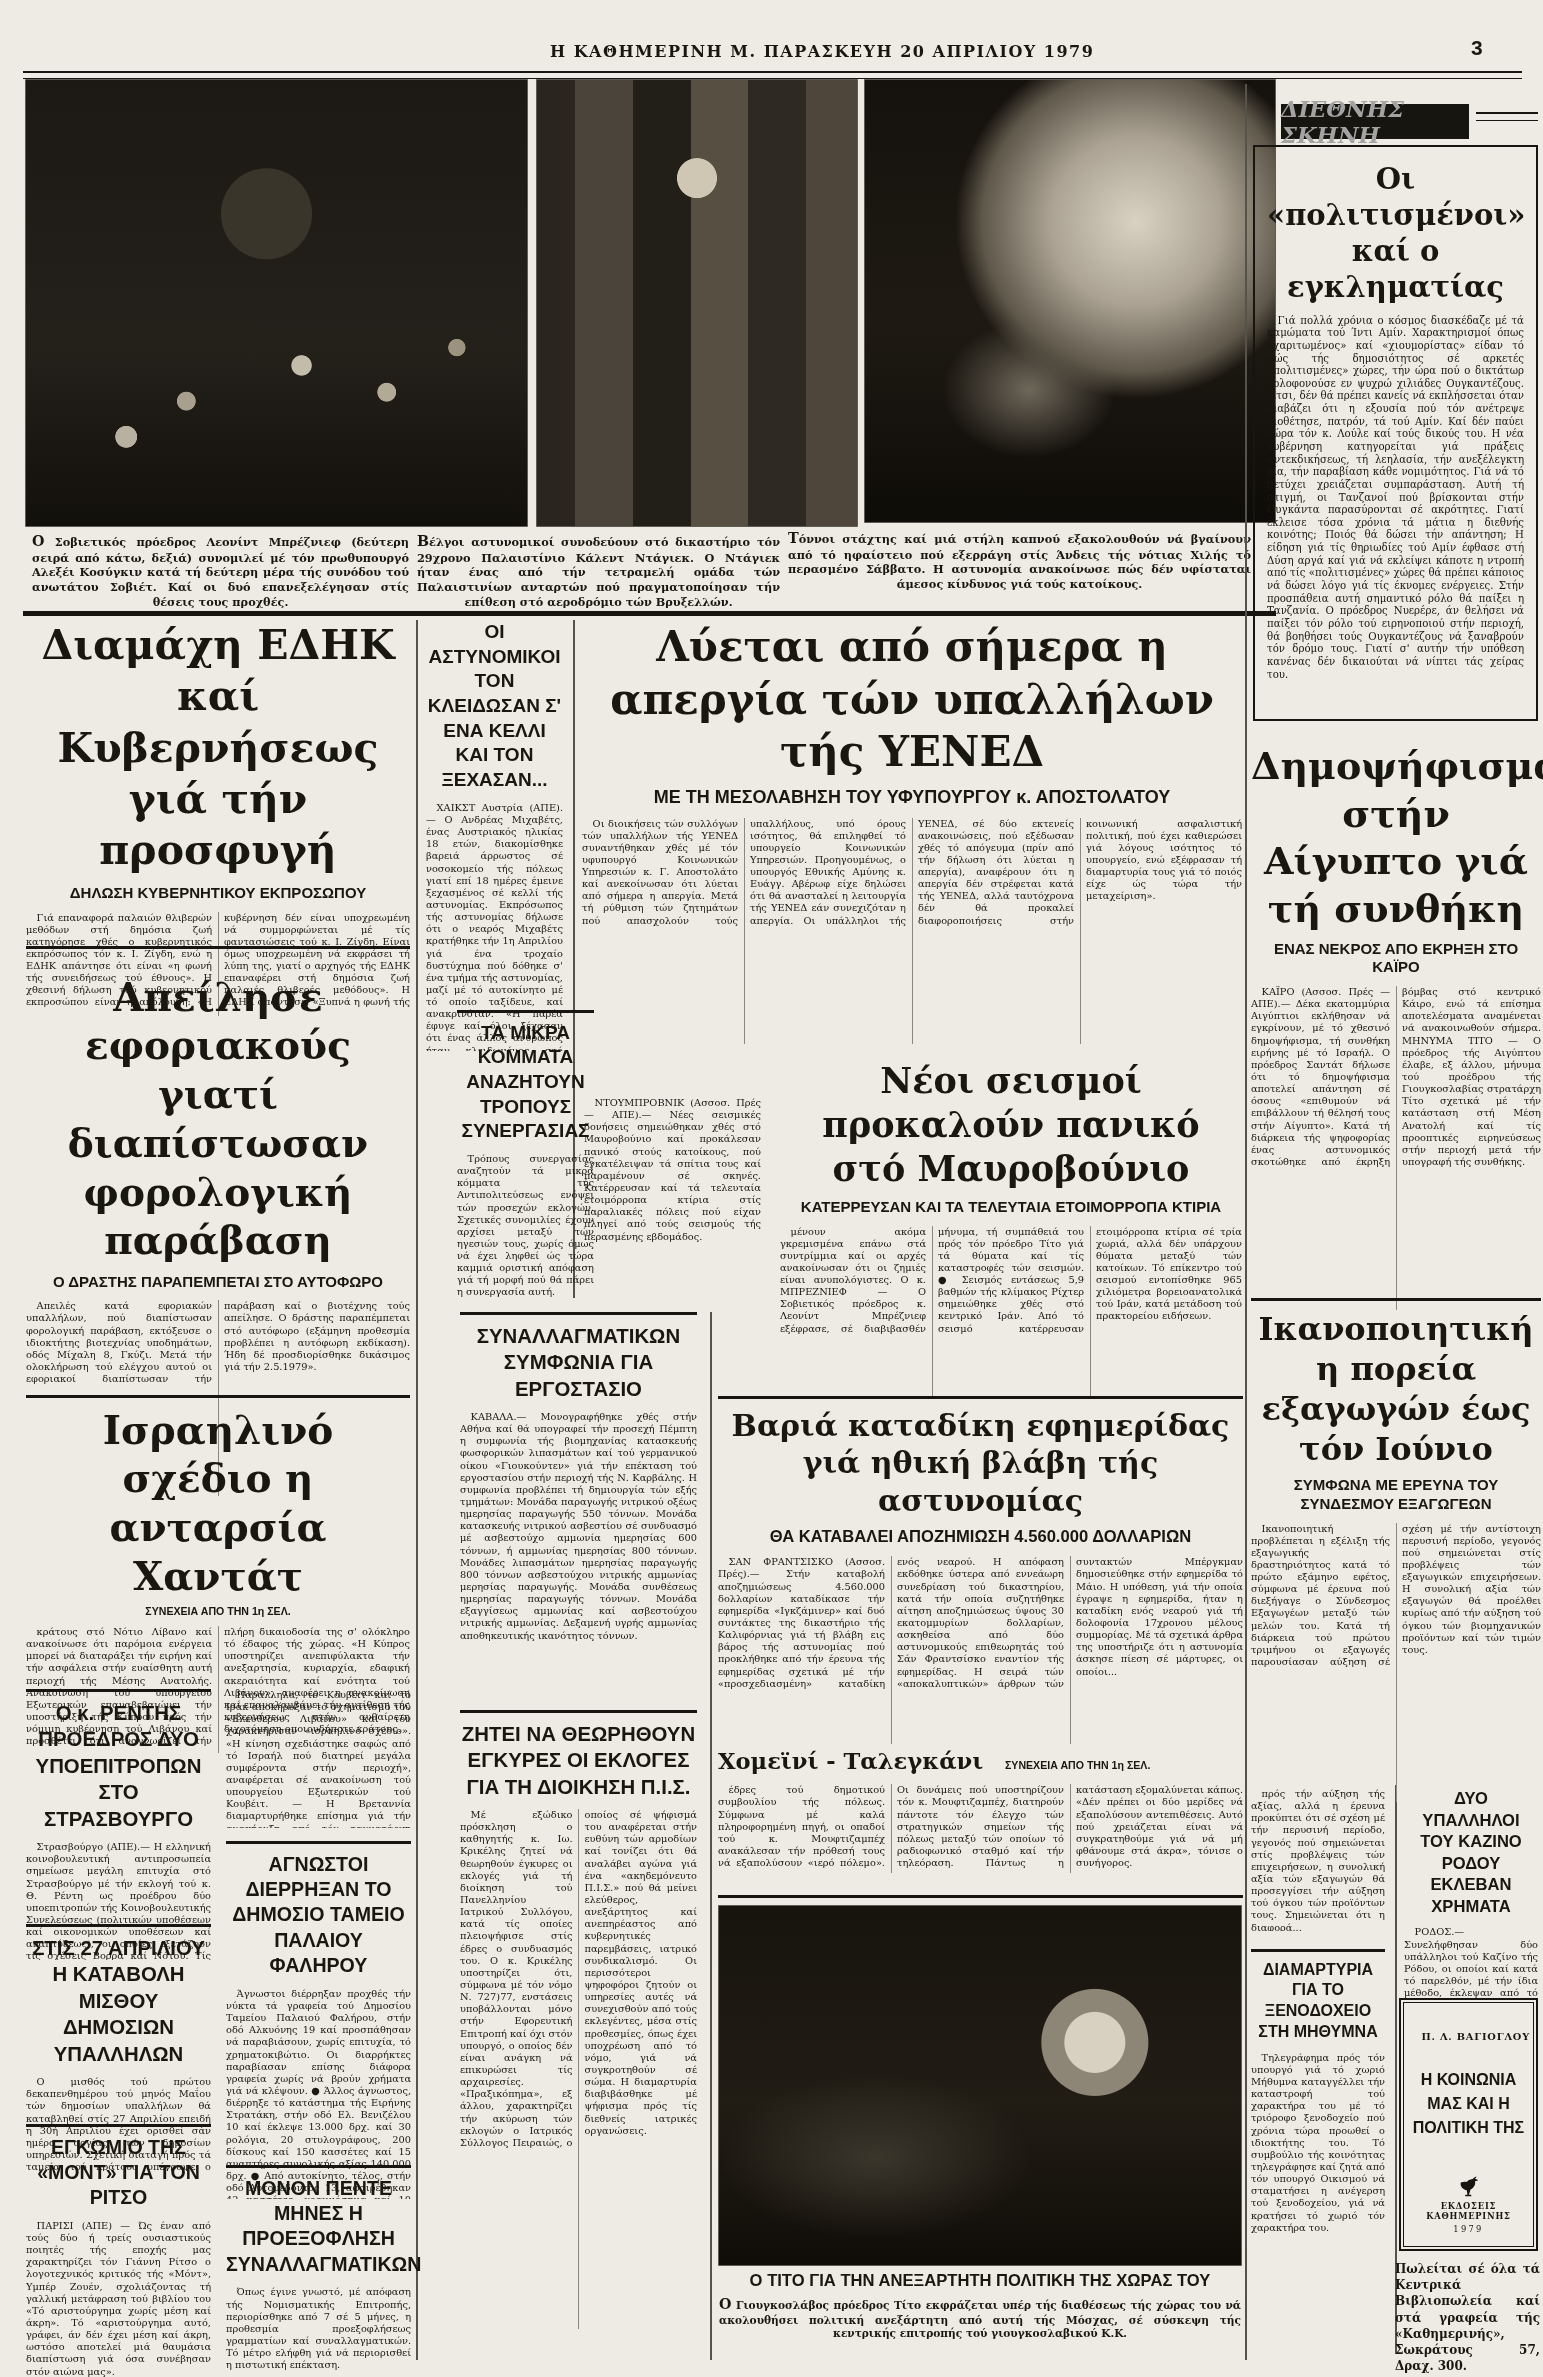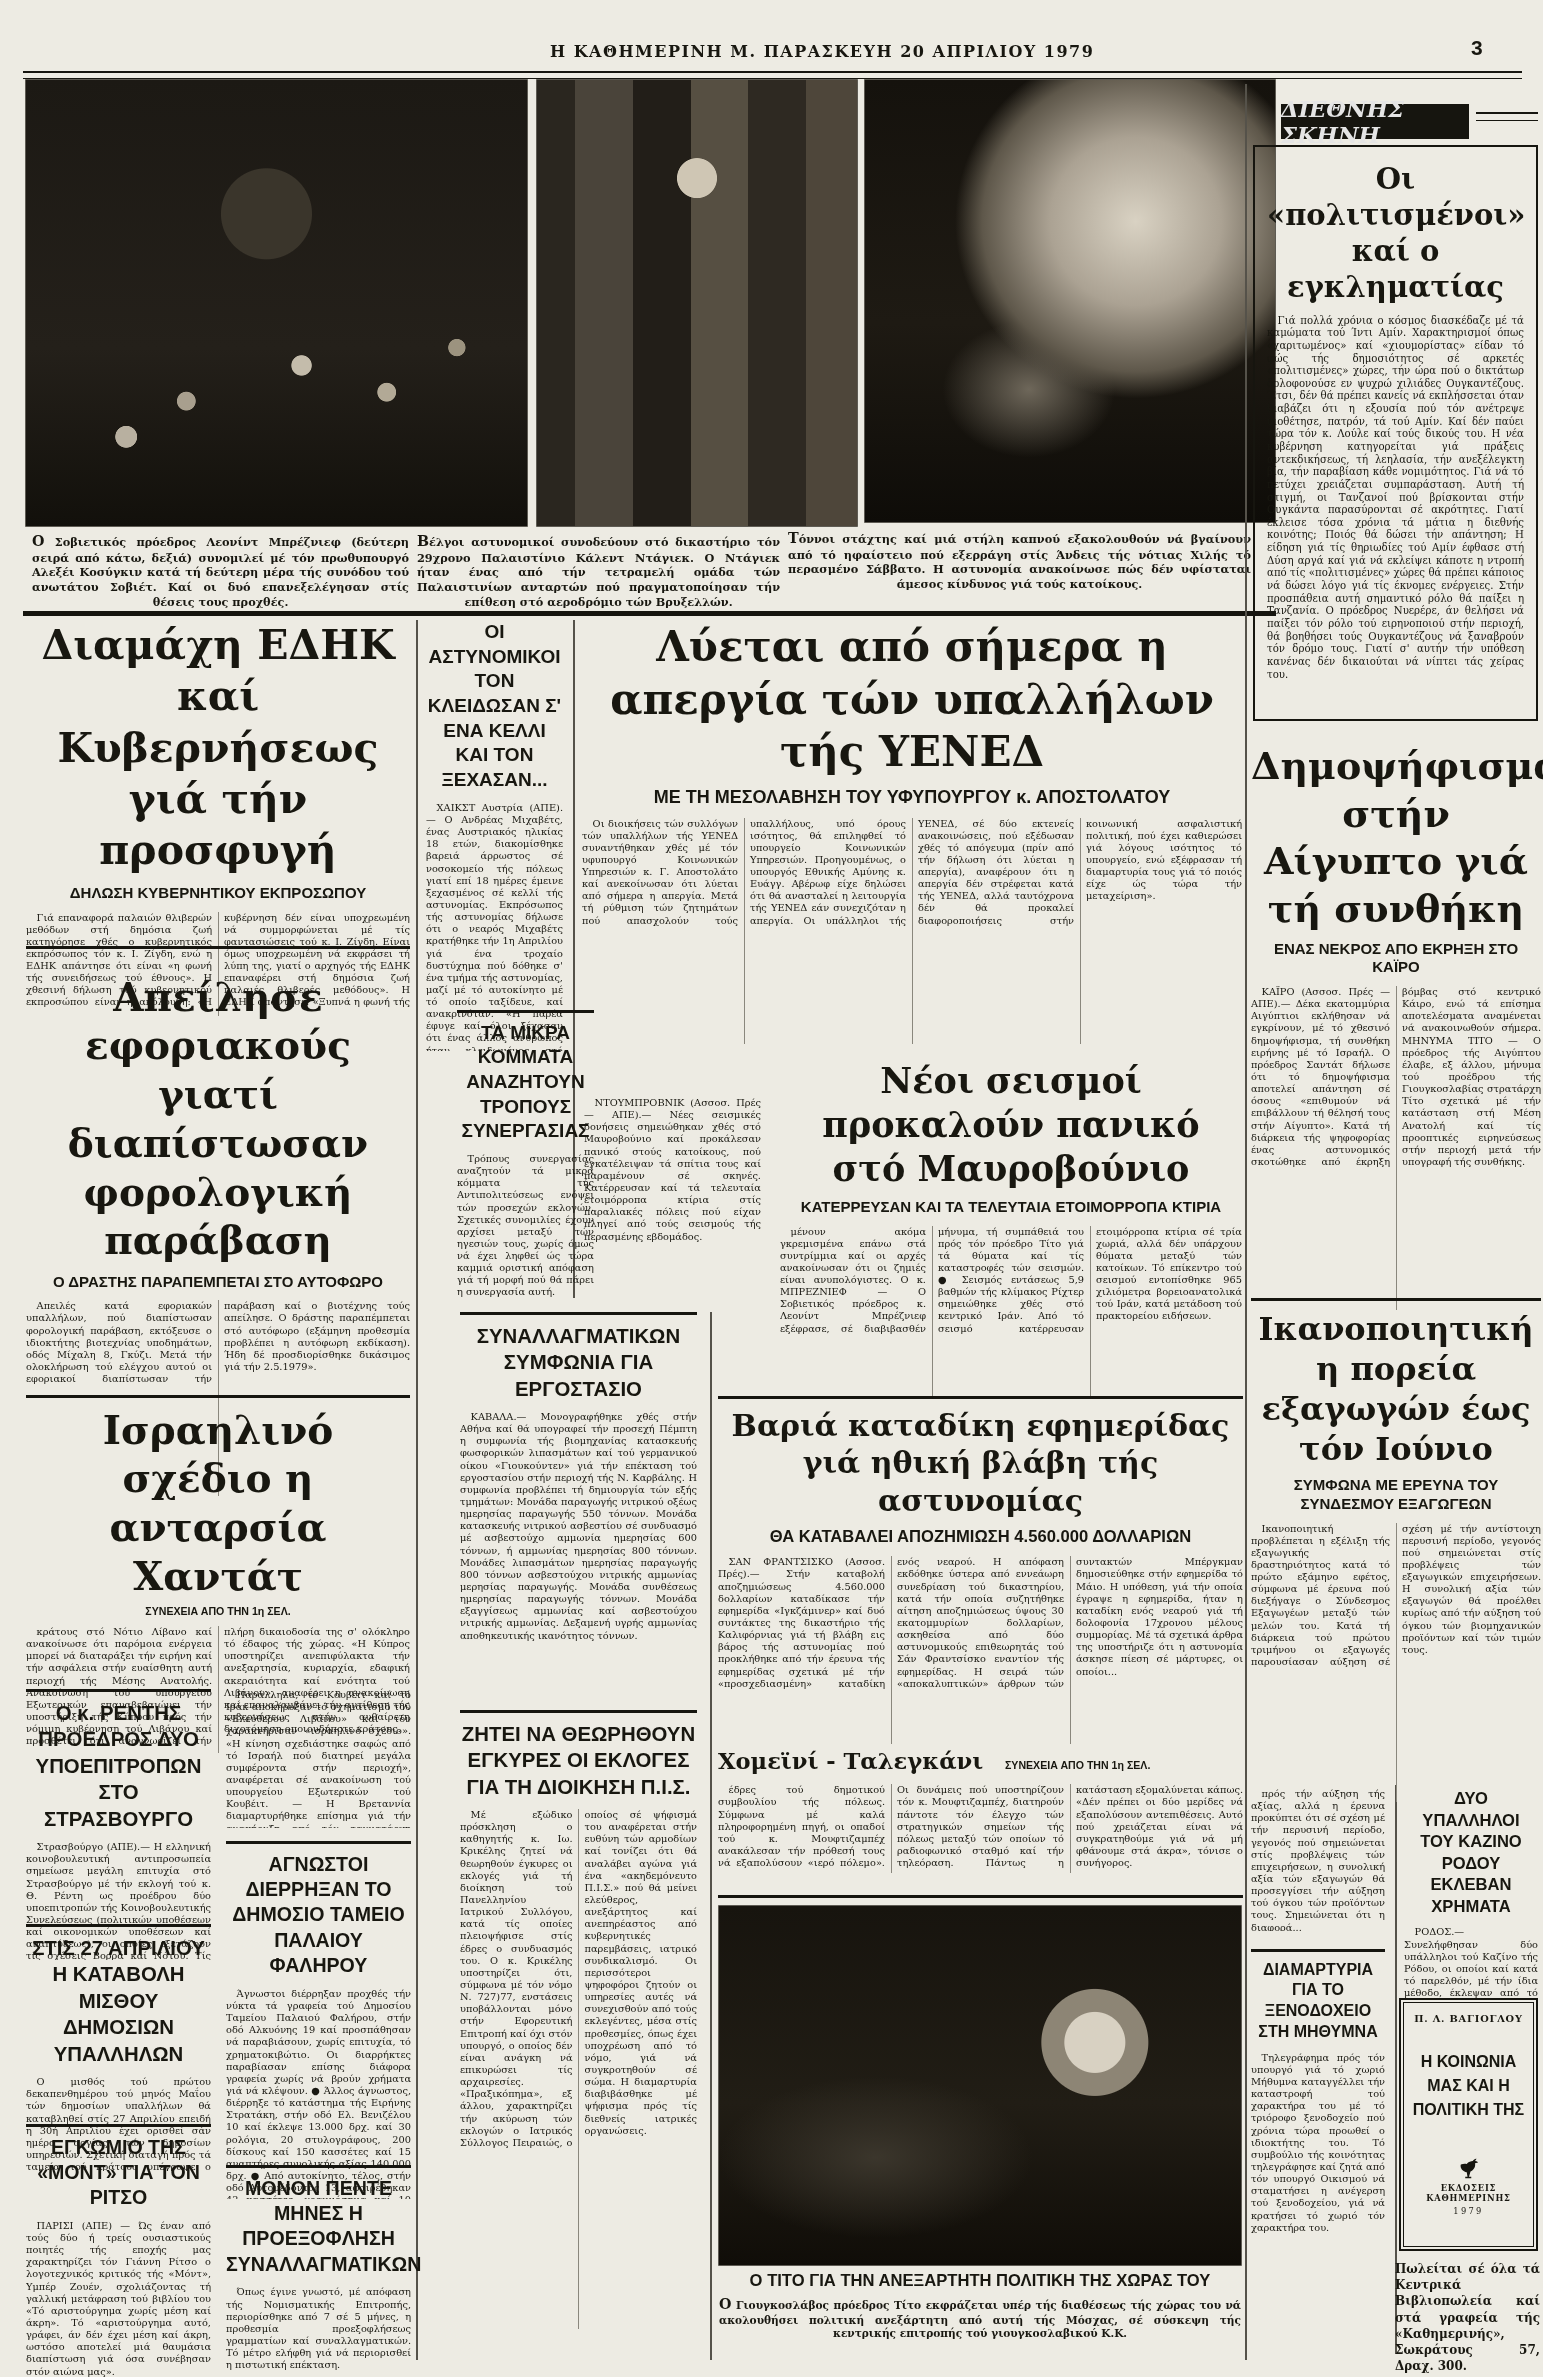--- a/index.html
+++ b/index.html
@@ -153,21 +153,21 @@
   </div>
 
   <div class="abs hrule" style="left:718px;top:1895px;width:525px;height:3px;"></div>
   <div class="abs photo" style="left:719px;top:1906px;width:522px;height:359px;
        background:radial-gradient(circle at 72% 38%, #d8d1c2 0 30px, #8d8575 31px 53px, transparent 54px),
                   radial-gradient(ellipse 40% 30% at 30% 70%, #3b362c 0%, transparent 75%),
                   linear-gradient(180deg,#17140e 0%,#211d15 55%,#100d08 100%);"></div>
   <div class="abs caps" style="left:719px;top:2270px;width:522px;font-size:16.6px;">Ο ΤΙΤΟ ΓΙΑ ΤΗΝ ΑΝΕΞΑΡΤΗΤΗ ΠΟΛΙΤΙΚΗ ΤΗΣ ΧΩΡΑΣ ΤΟΥ</div>
   <div class="abs cap" style="left:719px;top:2295px;width:522px;font-size:10.6px;">Ο Γιουγκοσλάβος πρόεδρος Τίτο εκφράζεται υπέρ τής διαθέσεως τής χώρας του νά ακολουθήσει πολιτική ανεξάρτητη από αυτή τής Μόσχας, σέ σύσκεψη τής κεντρικής επιτροπής τού γιουγκοσλαβικού Κ.Κ.</div>
 
-  <div class="abs" style="left:1281px;top:104px;width:188px;height:35px;background:#16150f;color:#e5e5e5;
+  <div class="abs" style="left:1281px;top:104px;width:188px;height:35px;background:#16150f;color:#a3a3a3;
        display:flex;align-items:center;justify-content:center;font-style:italic;font-weight:bold;font-size:22.6px;
        font-family:'DejaVu Serif',serif;">ΔΙΕΘΝΗΣ ΣΚΗΝΗ</div>
   <div class="abs" style="left:1476px;top:112px;width:62px;height:6px;border-top:2.3px solid #16150f;border-bottom:1.5px solid #16150f;"></div>
 
   <div class="abs" style="left:1253px;top:145px;width:285px;height:576px;border:2.3px solid #16150f;box-sizing:border-box;padding:13.6px 12px;">
     <div class="hl" style="font-size:29px;">Οι «πολιτισμένοι» καί ο εγκληματίας</div>
     <div class="body" style="height:445px;font-size:10.2px;">Γιά πολλά χρόνια ο κόσμος διασκέδαζε μέ τά καμώματα τού Ίντι Αμίν. Χαρακτηρισμοί όπως «χαριτωμένος» καί «χιουμορίστας» είδαν τό φώς τής δημοσιότητος σέ αρκετές «πολιτισμένες» χώρες, τήν ώρα πού ο δικτάτωρ δολοφονούσε εν ψυχρώ χιλιάδες Ουγκαντέζους. Έτσι, δέν θά πρέπει κανείς νά εκπλήσσεται όταν διαβάζει ότι η εξουσία πού τόν ανέτρεψε υιοθέτησε, πατρόν, τά τού Αμίν. Καί δέν παύει τώρα τόν κ. Λούλε καί τούς δικούς του. Η νέα κυβέρνηση κατηγορείται γιά πρά­ξεις αντεκδικήσεως, τή λεηλασία, τήν ανεξέλεγκτη βία, τήν παραβίαση κάθε νομιμότητος. Γιά νά τό πετύχει χρειάζεται συμπαράσταση. Αυτή τή στιγμή, οι Τανζανοί πού βρίσκονται στήν Ουγκάντα παρασύρονται σέ ακρότητες. Γιατί έκλεισε τόσα χρόνια τά μάτια η διεθνής κοινότης; Ποιός θά δώσει τήν απάντηση; Η είδηση γιά τίς θηριωδίες τού Αμίν έφθασε στή Δύση αργά καί γιά νά εκλείψει κάποτε η ντροπή από τίς «πολιτισμένες» χώρες θά πρέπει κάποιος νά δώσει λόγο γιά τίς έκνομες ενέργειες. Στήν προσπάθεια αυτή σημαντικό ρόλο θά παίξει η Τανζανία. Ο πρόεδρος Νυερέρε, άν θελήσει νά παίξει τόν ρόλο τού ειρηνοποιού στήν περιοχή, θά βοηθήσει τούς Ουγκαντέζους νά ξαναβρούν τόν δρόμο τους. Γιατί σ' αυτήν τήν υπόθεση κανένας δέν δικαιούται νά νίπτει τάς χείρας του.</div>
   </div>
 
   <div class="abs" style="left:1251px;top:742px;width:290px;">
@@ -189,21 +189,21 @@
     <div class="caps" style="font-size:16px;">ΔΙΑΜΑΡΤΥΡΙΑ ΓΙΑ ΤΟ ΞΕΝΟΔΟΧΕΙΟ ΣΤΗ ΜΗΘΥΜΝΑ</div>
     <div class="body" style="height:271px;">Τηλεγράφημα πρός τόν υπουργό γιά τό χωριό Μήθυμνα καταγγέλλει τήν καταστροφή τού χαρακτήρα του μέ τό τριόροφο ξενοδοχείο πού χρόνια τώρα προωθεί ο ιδιοκτήτης του. Τό συμβούλιο τής κοινότητας τηλεγράφησε καί ζητά από τόν υπουργό Οικισμού νά σταματήσει η ανέγερση τού ξενοδοχείου, γιά νά κρατήσει τό χωριό τόν χαρακτήρα του.</div>
   </div>
 
   <div class="abs" style="left:1404px;top:1788px;width:134px;">
     <div class="caps" style="font-size:16.6px;">ΔΥΟ ΥΠΑΛΛΗΛΟΙ ΤΟΥ ΚΑΖΙΝΟ ΡΟΔΟΥ ΕΚΛΕΒΑΝ ΧΡΗΜΑΤΑ</div>
     <div class="body" style="height:106px;">ΡΟΔΟΣ.— Συνελήφθησαν δύο υπάλληλοι τού Καζίνο τής Ρόδου, οι οποίοι καί κατά τό παρελθόν, μέ τήν ίδια μέθοδο, έκλεψαν από τό Καζίνο 50.000 δρχ.</div>
   </div>
 
   <div class="abs adbox" style="left:1399px;top:1998px;width:139px;height:253px;">
-    <div style="font-size:9.8px;font-weight:bold;letter-spacing:0.8px;margin-top:2px;">Π. Λ. ΒΑΓΙΟΓΛΟΥ</div>
+    <div style="font-size:9.8px;font-weight:bold;letter-spacing:0.8px;margin-top:20px;text-align:right;">Π. Λ. ΒΑΓΙΟΓΛΟΥ</div>
     <div style="font-size:16px;font-weight:bold;margin-top:26px;line-height:1.5;font-family:'Liberation Sans',sans-serif;">Η ΚΟΙΝΩΝΙΑ ΜΑΣ ΚΑΙ Η ΠΟΛΙΤΙΚΗ ΤΗΣ</div>
     <div style="margin-top:36px;">
       <svg width="26" height="22.6" viewBox="0 0 34 30">
           <path d="M22 4c2-3 5-3 5-3s-1 2-2 3c3 0 4 2 4 2l-4 1c1 5-2 9-6 11l-2 7h3v2H12v-2h3l-1-6c-5-1-9-5-8-10 0 0 3-2 8-1 2-3 6-4 8-4z" fill="#16150f"></path>
         </svg>
     </div>
     <div style="font-size:8.3px;font-weight:bold;letter-spacing:0.8px;">ΕΚΔΟΣΕΙΣ ΚΑΘΗΜΕΡΙΝΗΣ</div>
     <div style="font-size:8.3px;letter-spacing:2.3px;margin-top:3px;">1979</div>
   </div>
   <div class="abs" style="left:1395px;top:2261px;width:145px;font-size:12px;font-weight:bold;line-height:1.35;text-align:justify;">Πωλείται σέ όλα τά Κεντρικά Βιβλιοπωλεία καί στά γραφεία τής «Καθημερινής», Σωκράτους 57, Δραχ. 300.</div>

